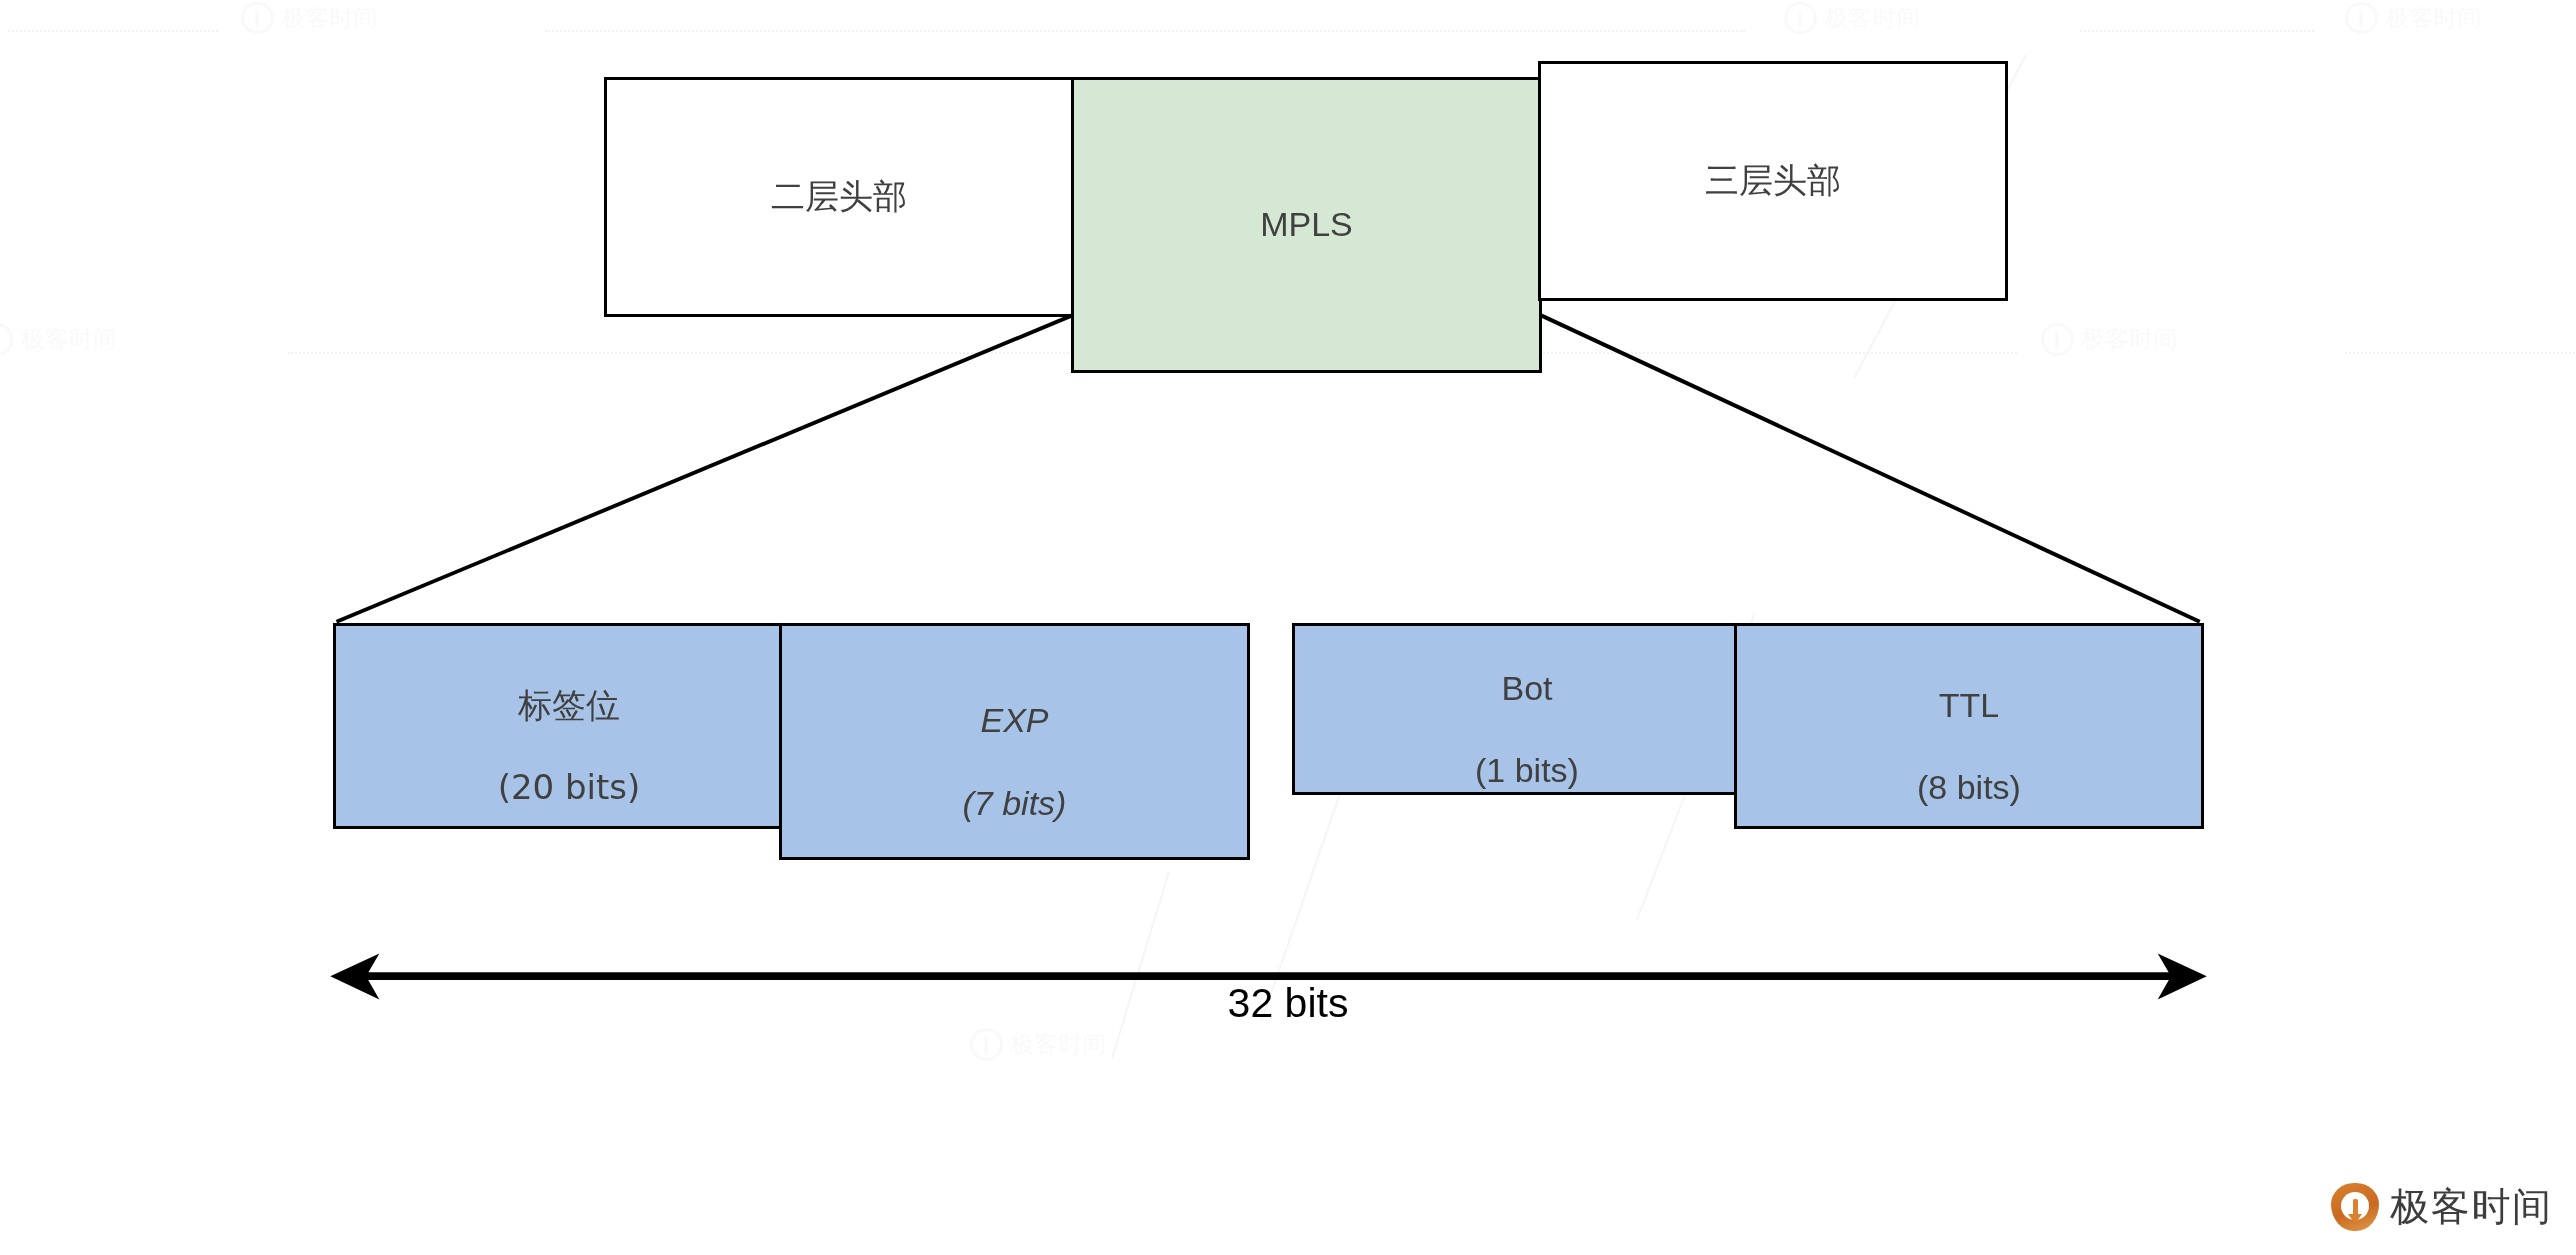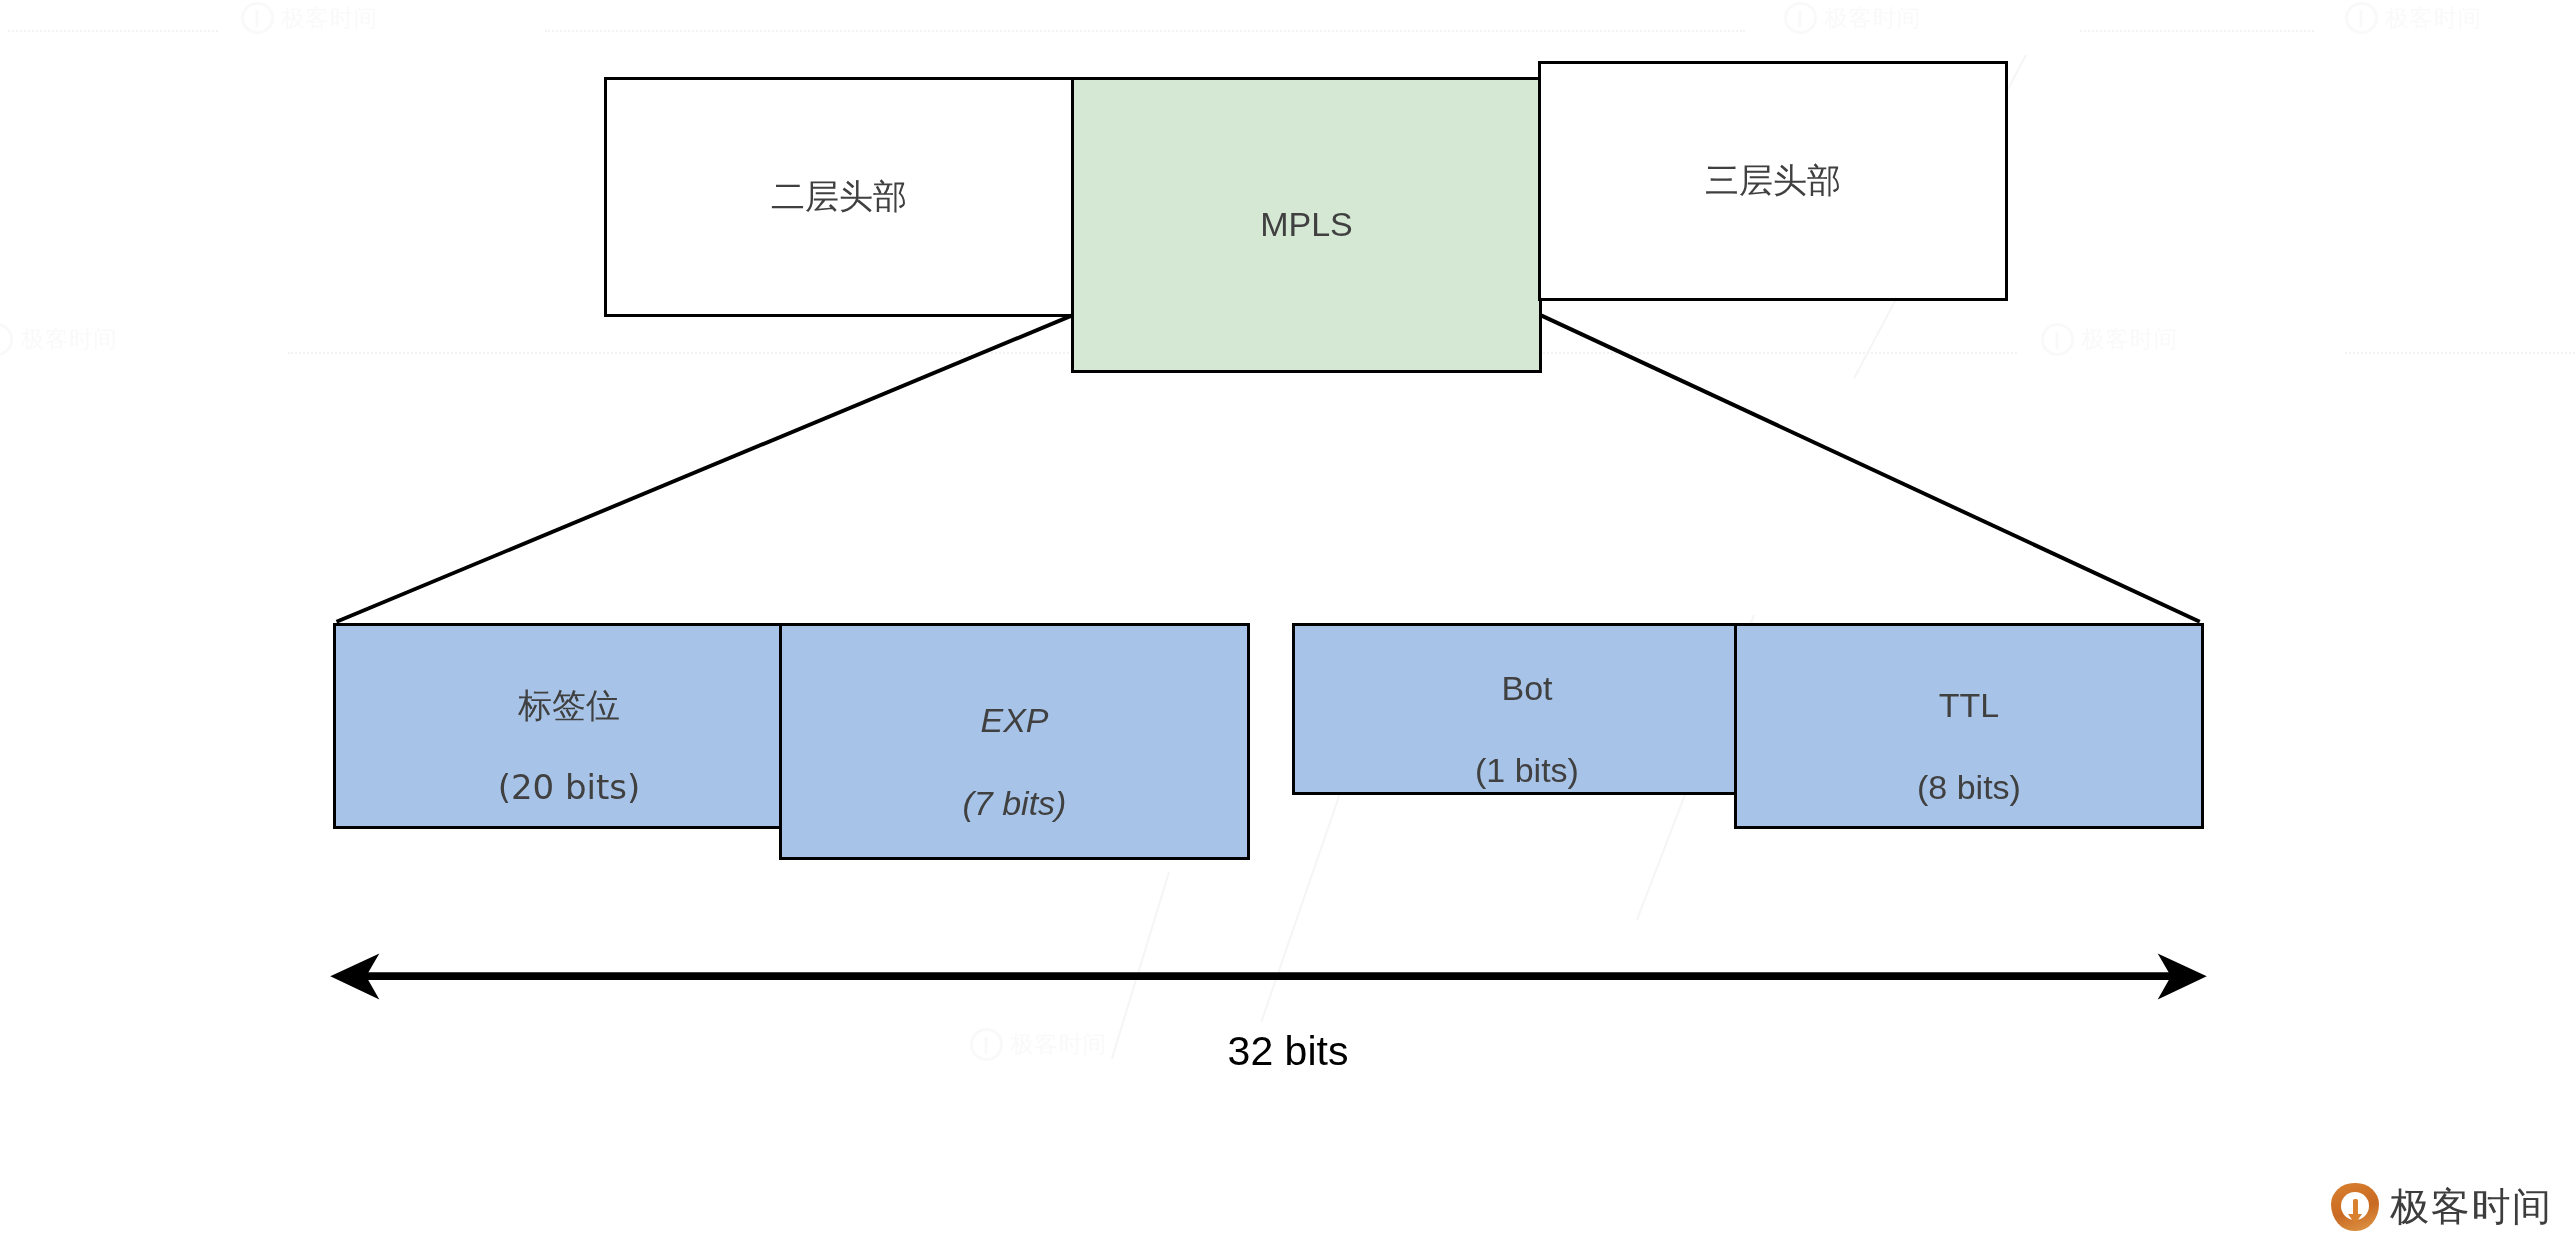--- a/index.html
+++ b/index.html
@@ -251,21 +251,21 @@
       </span>
     </div>
 
     <div class="box blue" style="left:1734px; top:623px; width:470px; height:206px;">
       <span class="box-label latin">
         <span>TTL</span><br>
         <span>(8 bits)</span>
       </span>
     </div>
 
-    <div class="width-caption" style="top:1028px;text-align:center;">
+    <div class="width-caption" style="top:980px;text-align:center;">
       <span>32 bits</span>
     </div>
   </div>
 
   <svg class="overlay" viewBox="0 0 3307 1612">
 
     <line x1="1378" y1="404" x2="432" y2="798" stroke="#000000" stroke-width="5"></line>
     <line x1="1977" y1="404" x2="2824" y2="798" stroke="#000000" stroke-width="5"></line>
 
     <g>

